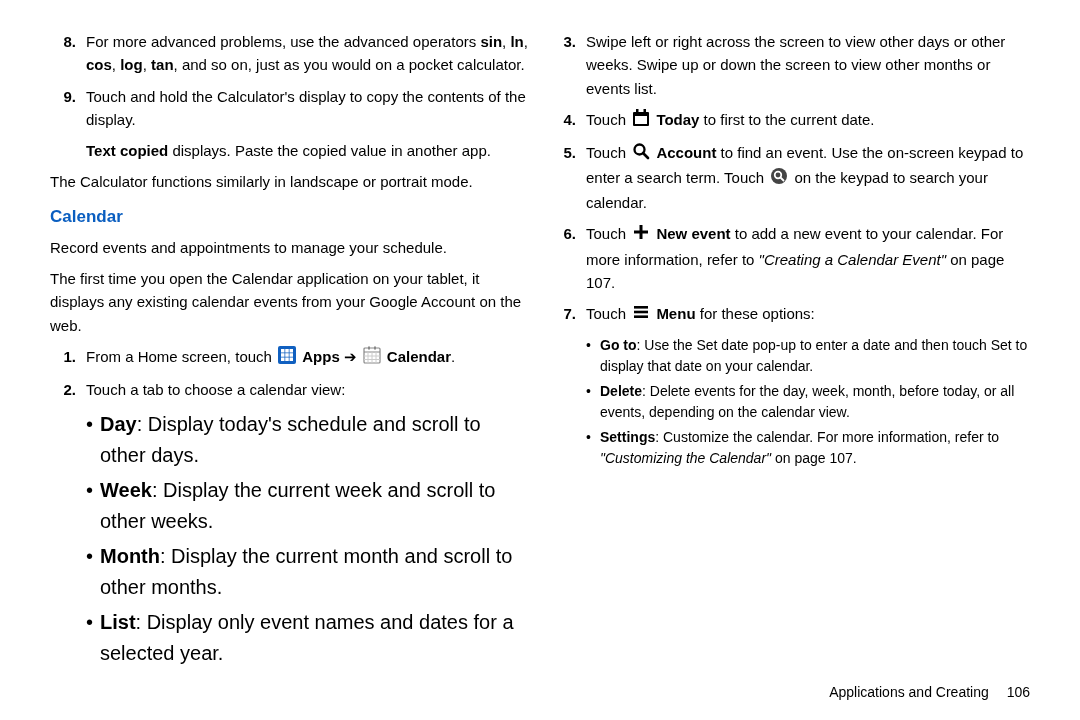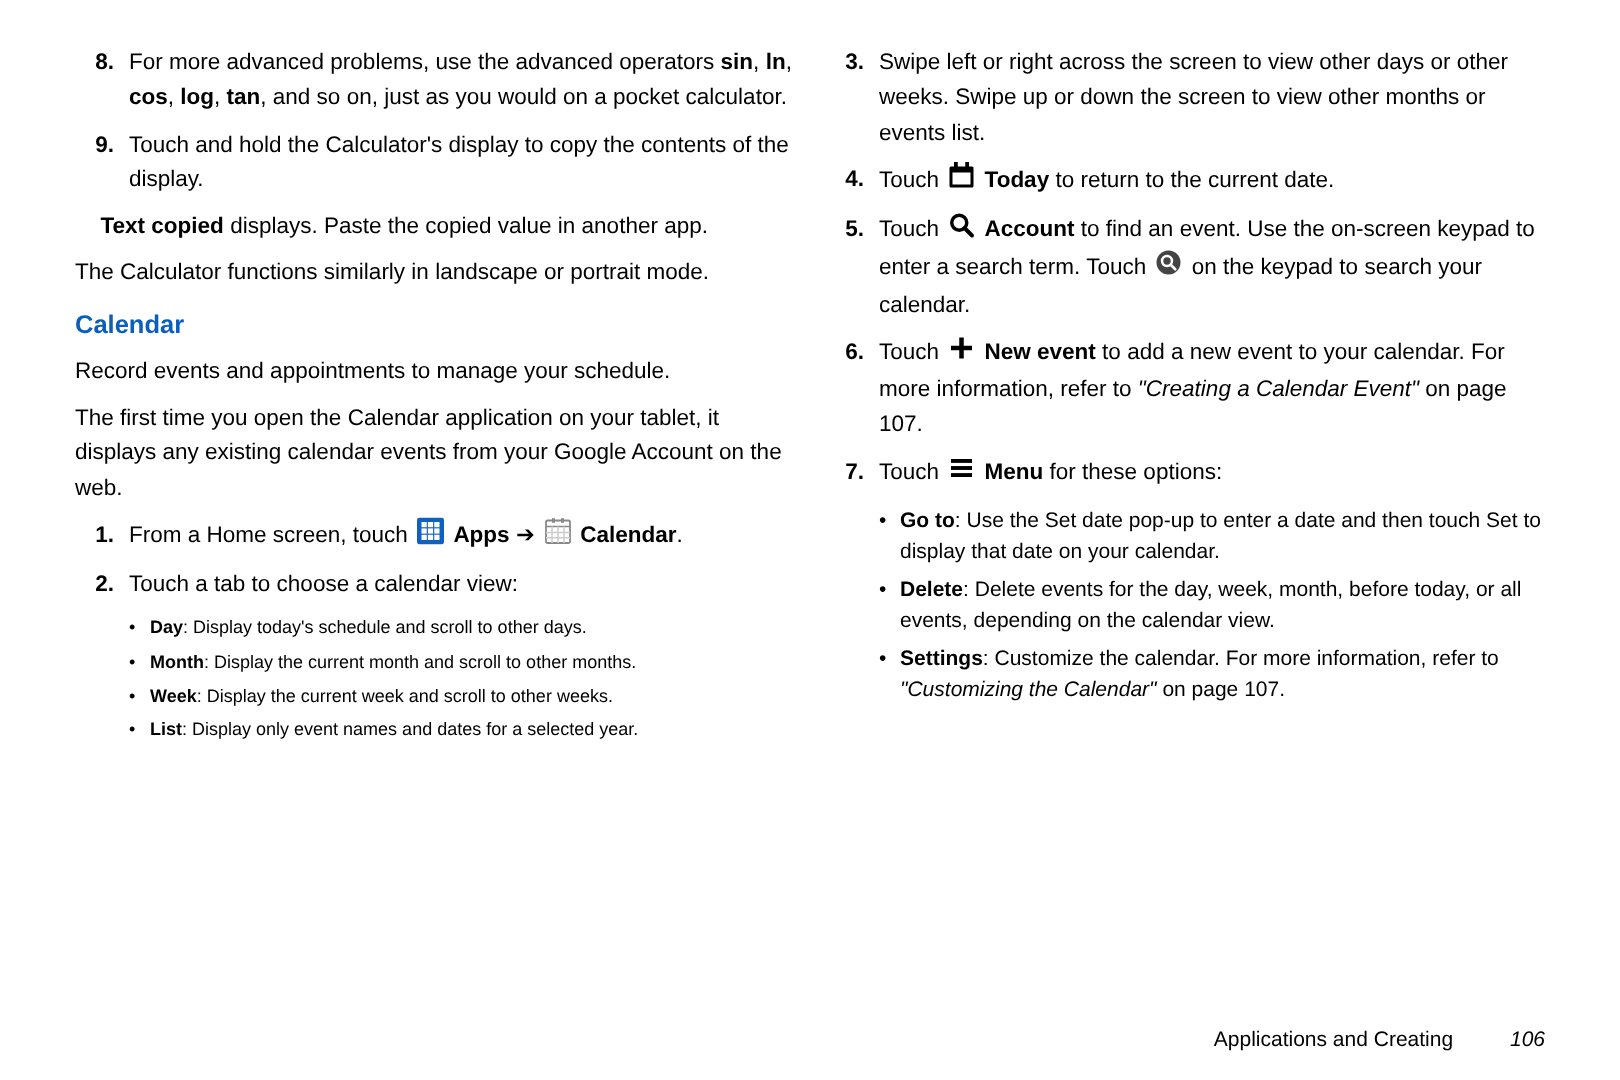--- a/index.html
+++ b/index.html
@@ -34,21 +34,21 @@
     font-weight: bold;
     width: 26px;
     flex-shrink: 0;
     text-align: right;
     margin-right: 10px;
   }
   .body {
     flex: 1;
   }
   .indent {
-    margin-left: 17px;
+    margin-left: 36px;
     margin-bottom: 8px;
   }
   .para {
     margin-bottom: 8px;
   }
   .section-heading {
     font-family: Arial, Helvetica, sans-serif;
     font-weight: 900;
     color: #0a5ec0;
     font-size: 17px;
@@ -56,21 +56,21 @@
   }
   .bullet-list {
     margin: 4px 0 8px 36px;
     padding: 0;
     list-style: none;
   }
   .bullet-list li {
     position: relative;
     padding-left: 14px;
     margin-bottom: 4px;
-    font-size: 12px;
+    font-size: 20px;
   }
   .bullet-list li::before {
     content: "•";
     position: absolute;
     left: 0;
   }
   .bullet-list-right li {
     font-size: 14px;
     line-height: 1.5;
   }
@@ -80,21 +80,21 @@
     display: inline-block;
     vertical-align: middle;
     margin: 0 2px;
   }
   .footer {
     position: absolute;
     bottom: 20px;
     right: 50px;
     font-size: 14px;
   }
-  .footer .pg { margin-left: 34px; font-style: italic; }
+  .footer .pg { margin-left: 14px; }
 </style>
 </head>
 <body>
 
 <div class="page">
   <div class="col">
 
     <div class="num-item">
       <div class="num">8.</div>
       <div class="body">
@@ -153,22 +153,22 @@
       </div>
     </div>
 
     <div class="num-item">
       <div class="num">2.</div>
       <div class="body">Touch a tab to choose a calendar view:</div>
     </div>
 
     <ul class="bullet-list">
       <li><span class="b">Day</span><span>: Display today's schedule and scroll to other days.</span></li>
+      <li><span class="b">Week</span><span>: Display the current week and scroll to other weeks.</span></li>
       <li><span class="b">Month</span><span>: Display the current month and scroll to other months.</span></li>
-      <li><span class="b">Week</span><span>: Display the current week and scroll to other weeks.</span></li>
       <li><span class="b">List</span><span>: Display only event names and dates for a selected year.</span></li>
     </ul>
   </div>
 
   <div class="col">
 
     <div class="num-item">
       <div class="num">3.</div>
       <div class="body">Swipe left or right across the screen to view other days or other weeks. Swipe up or down the screen to view other months or events list.</div>
     </div>
@@ -178,21 +178,21 @@
       <div class="body">
         <span>Touch </span>
         <span class="icon">
           <svg width="18" height="18">
               <rect x="1" y="3" width="16" height="14" rx="1" fill="#000"></rect>
               <rect x="3" y="7" width="12" height="8" fill="#fff"></rect>
               <rect x="4" y="0" width="2.5" height="4" fill="#000"></rect>
               <rect x="11.5" y="0" width="2.5" height="4" fill="#000"></rect>
             </svg>
         </span>
-        <span class="b"> Today</span><span> to return to the current date.</span>
+        <span class="b"> Today</span><span> to first to the current date.</span>
       </div>
     </div>
 
     <div class="num-item">
       <div class="num">5.</div>
       <div class="body">
         <span>Touch </span>
         <span class="icon">
           <svg width="18" height="18">
               <circle cx="7.5" cy="7.5" r="5" fill="none" stroke="#000" stroke-width="2.3"></circle>

